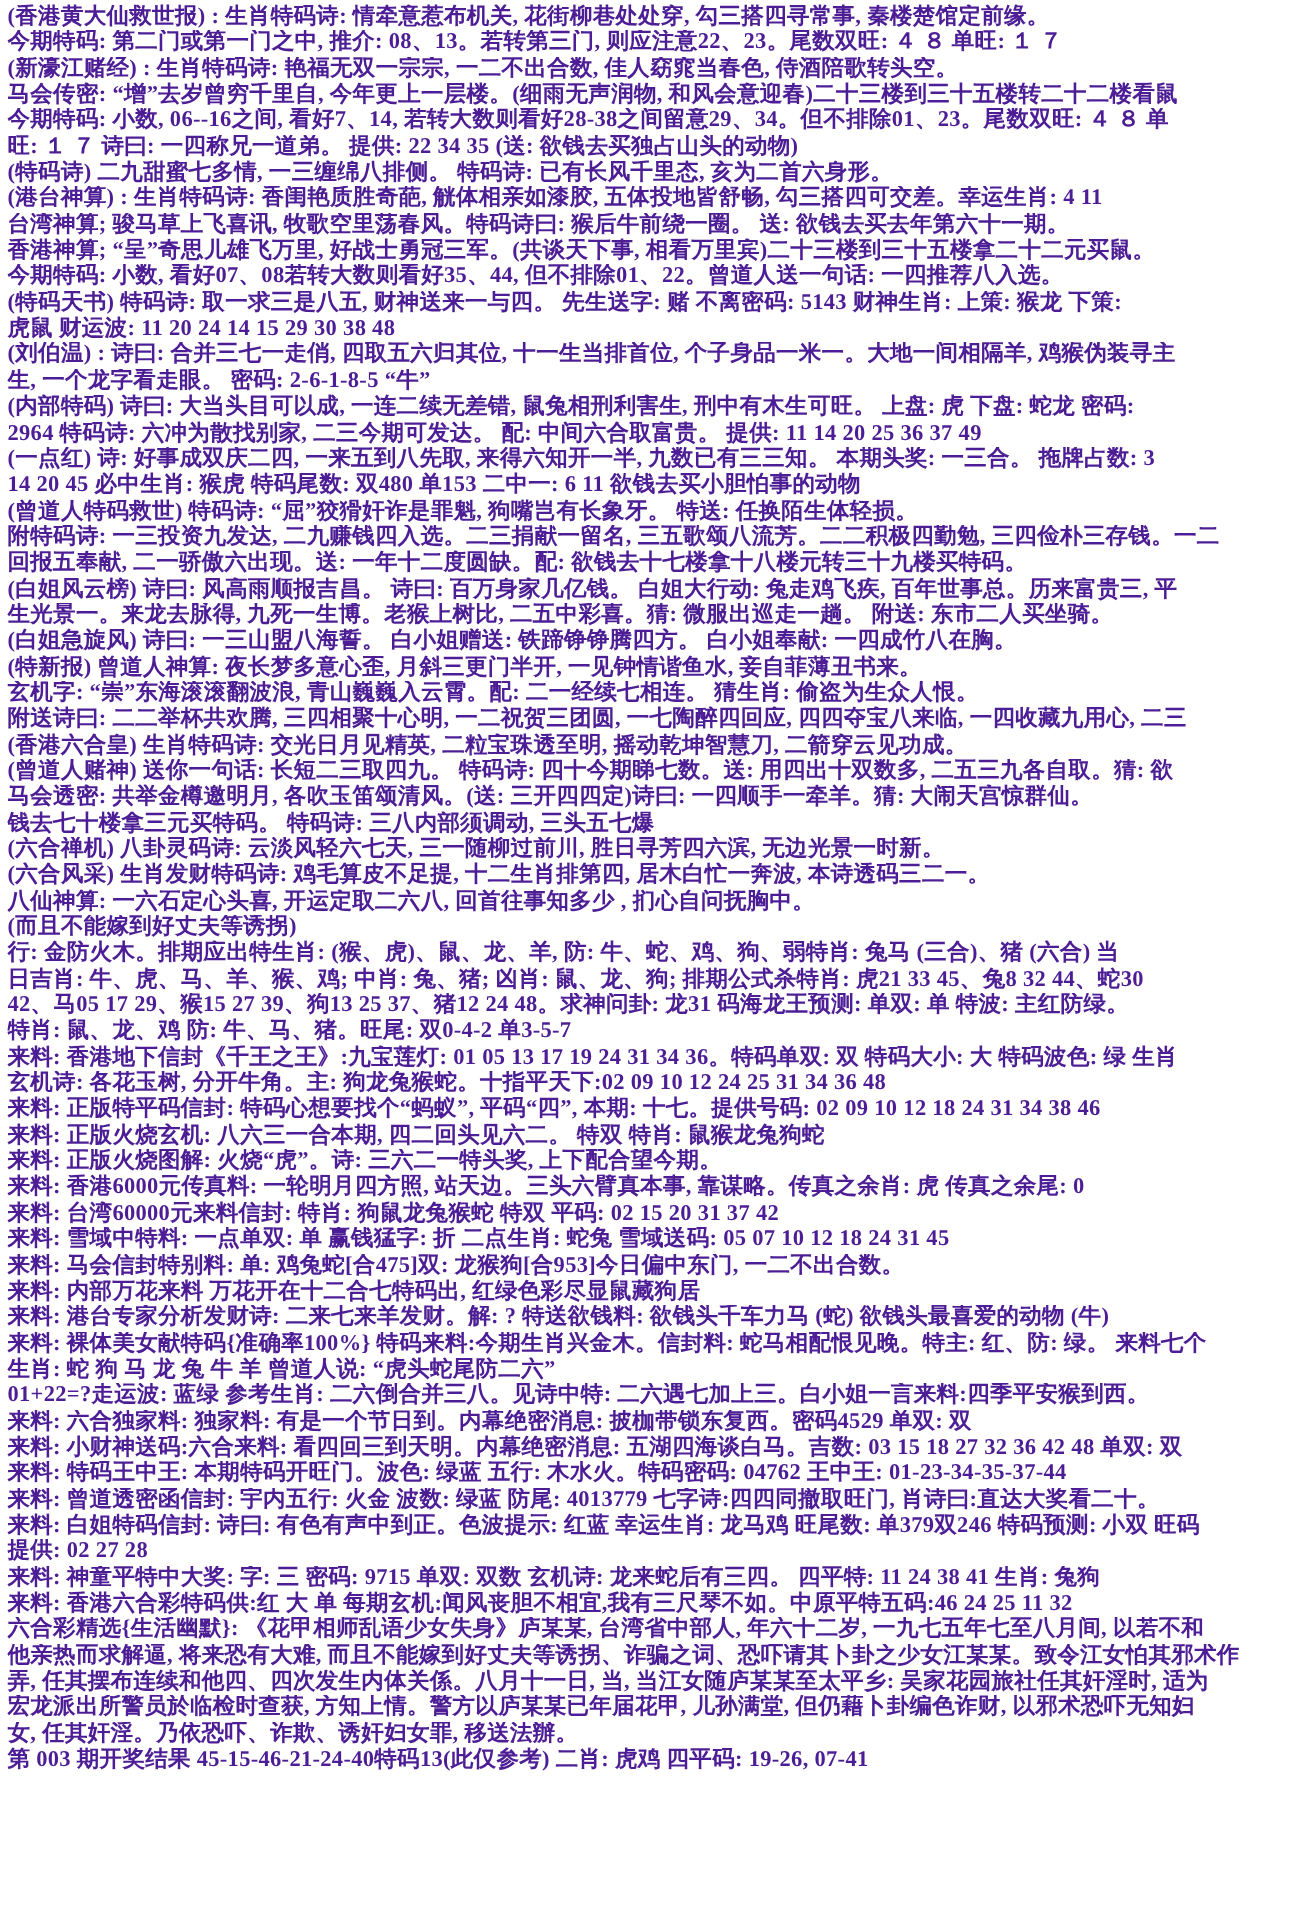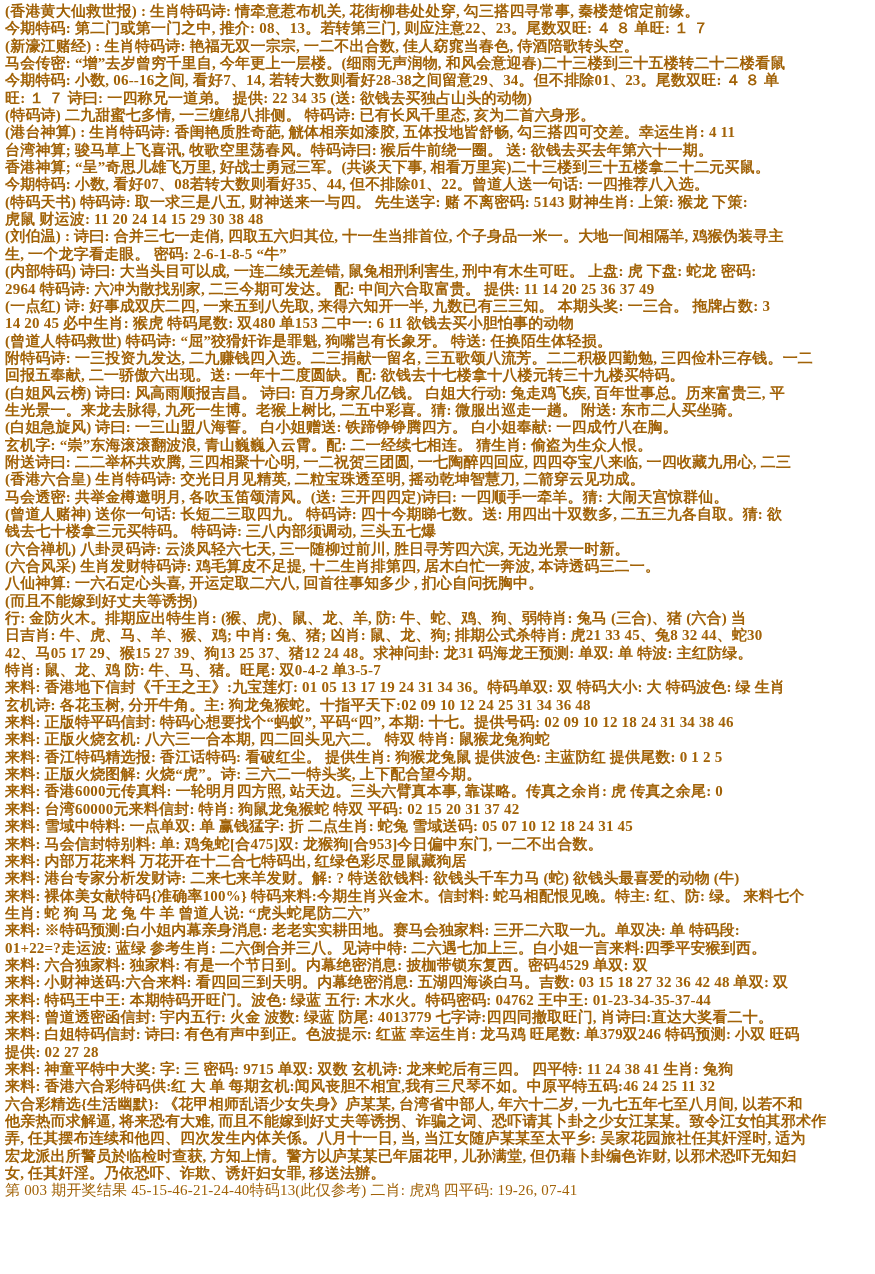--- a/index.html
+++ b/index.html
@@ -7,40 +7,40 @@
     padding: 0;
     background: #ffffff;
   }
   .page {
     position: relative;
     width: 875px;
     height: 1274px;
     background: #ffffff;
     overflow: hidden;
     font-family: "Liberation Serif", "DejaVu Serif", serif;
-    color: #a16207;
+    color: #4c1d95;
     -webkit-font-smoothing: none;
   }
   .doc {
     position: absolute;
     top: 3px;
     left: 5px;
     right: 2px;
   }
   .line {
     font-size: 15px;
     line-height: 17.35px;
     height: 17.35px;
     white-space: nowrap;
     overflow: hidden;
     letter-spacing: 0.2px;
     font-weight: 600;
   }
   .line.footer-line {
-    font-weight: 400;
+    font-weight: 700;
   }
 </style>
 </head>
 <body>
 
 <div class="page">
   <div class="doc" id="doc">
       <div class="line">(香港黄大仙救世报) : 生肖特码诗: 情牵意惹布机关, 花街柳巷处处穿, 勾三搭四寻常事, 秦楼楚馆定前缘。</div>
       <div class="line">今期特码: 第二门或第一门之中, 推介: 08、13。若转第三门, 则应注意22、23。尾数双旺: ４ ８ 单旺: １ ７</div>
       <div class="line">(新濠江赌经) : 生肖特码诗: 艳福无双一宗宗, 一二不出合数, 佳人窈窕当春色, 侍酒陪歌转头空。</div>
@@ -59,49 +59,48 @@
       <div class="line">(内部特码) 诗曰: 大当头目可以成, 一连二续无差错, 鼠兔相刑利害生, 刑中有木生可旺。  上盘: 虎 下盘: 蛇龙 密码:</div>
       <div class="line">2964   特码诗: 六冲为散找别家, 二三今期可发达。  配: 中间六合取富贵。 提供: 11 14 20 25 36 37 49</div>
       <div class="line">(一点红) 诗: 好事成双庆二四, 一来五到八先取, 来得六知开一半, 九数已有三三知。  本期头奖: 一三合。  拖牌占数: 3</div>
       <div class="line">14 20 45  必中生肖: 猴虎   特码尾数: 双480 单153  二中一: 6 11 欲钱去买小胆怕事的动物</div>
       <div class="line">(曾道人特码救世) 特码诗: “屈”狡猾奸诈是罪魁, 狗嘴岂有长象牙。  特送: 任换陌生体轻损。</div>
       <div class="line">附特码诗: 一三投资九发达, 二九赚钱四入选。二三捐献一留名, 三五歌颂八流芳。二二积极四勤勉, 三四俭朴三存钱。一二</div>
       <div class="line">回报五奉献, 二一骄傲六出现。送: 一年十二度圆缺。配: 欲钱去十七楼拿十八楼元转三十九楼买特码。</div>
       <div class="line">(白姐风云榜) 诗曰: 风高雨顺报吉昌。 诗曰: 百万身家几亿钱。 白姐大行动: 兔走鸡飞疾, 百年世事总。历来富贵三, 平</div>
       <div class="line">生光景一。来龙去脉得, 九死一生博。老猴上树比, 二五中彩喜。猜: 微服出巡走一趟。 附送: 东市二人买坐骑。</div>
       <div class="line">(白姐急旋风) 诗曰: 一三山盟八海誓。  白小姐赠送: 铁蹄铮铮腾四方。  白小姐奉献: 一四成竹八在胸。</div>
+      <div class="line">(特新报) 曾道人神算: 夜长梦多意心歪, 月斜三更门半开, 一见钟情谐鱼水, 妾自菲薄丑书来。</div>
       <div class="line">玄机字: “崇”东海滚滚翻波浪, 青山巍巍入云霄。配: 二一经续七相连。 猜生肖: 偷盗为生众人恨。</div>
       <div class="line">附送诗曰: 二二举杯共欢腾, 三四相聚十心明, 一二祝贺三团圆, 一七陶醉四回应, 四四夺宝八来临, 一四收藏九用心, 二三</div>
       <div class="line">(香港六合皇) 生肖特码诗: 交光日月见精英, 二粒宝珠透至明, 摇动乾坤智慧刀, 二箭穿云见功成。</div>
+      <div class="line">(曾道人赌神) 送你一句话: 长短二三取四九。 特码诗: 四十今期睇七数。送: 用四出十双数多, 二五三九各自取。猜: 欲</div>
       <div class="line">马会透密: 共举金樽邀明月, 各吹玉笛颂清风。(送: 三开四四定)诗曰: 一四顺手一牵羊。猜: 大闹天宫惊群仙。</div>
-      <div class="line">(曾道人赌神) 送你一句话: 长短二三取四九。 特码诗: 四十今期睇七数。送: 用四出十双数多, 二五三九各自取。猜: 欲</div>
       <div class="line">钱去七十楼拿三元买特码。  特码诗: 三八内部须调动, 三头五七爆</div>
       <div class="line">(六合禅机) 八卦灵码诗: 云淡风轻六七天, 三一随柳过前川, 胜日寻芳四六滨, 无边光景一时新。</div>
       <div class="line">(六合风采) 生肖发财特码诗: 鸡毛算皮不足提, 十二生肖排第四, 居木白忙一奔波, 本诗透码三二一。</div>
       <div class="line">八仙神算: 一六石定心头喜, 开运定取二六八, 回首往事知多少 , 扪心自问抚胸中。</div>
       <div class="line">(而且不能嫁到好丈夫等诱拐)</div>
       <div class="line">行: 金防火木。排期应出特生肖: (猴、虎)、鼠、龙、羊, 防: 牛、蛇、鸡、狗、弱特肖: 兔马 (三合)、猪 (六合)  当</div>
       <div class="line">日吉肖: 牛、虎、马、羊、猴、鸡; 中肖: 兔、猪; 凶肖: 鼠、龙、狗; 排期公式杀特肖: 虎21 33 45、兔8 32 44、蛇30</div>
       <div class="line">42、马05 17 29、猴15 27 39、狗13 25 37、猪12 24 48。求神问卦: 龙31 码海龙王预测: 单双: 单  特波: 主红防绿。</div>
       <div class="line">特肖: 鼠、龙、鸡    防: 牛、马、猪。旺尾: 双0-4-2 单3-5-7</div>
       <div class="line">来料: 香港地下信封《千王之王》:九宝莲灯: 01 05 13 17 19 24 31 34 36。特码单双: 双 特码大小: 大 特码波色: 绿 生肖</div>
       <div class="line">玄机诗: 各花玉树, 分开牛角。主: 狗龙兔猴蛇。十指平天下:02 09 10 12 24 25 31 34 36 48</div>
       <div class="line">来料: 正版特平码信封: 特码心想要找个“蚂蚁”, 平码“四”, 本期: 十七。提供号码: 02 09 10 12 18 24 31 34 38 46</div>
       <div class="line">来料: 正版火烧玄机: 八六三一合本期, 四二回头见六二。  特双 特肖: 鼠猴龙兔狗蛇</div>
-      <div class="line">来料: 香江特码精选报: 香江话特码: 看破红尘。 提供生肖: 狗猴龙兔鼠 提供波色: 主蓝防红 提供尾数: 0 1 2 5</div>
       <div class="line">来料: 正版火烧图解: 火烧“虎”。诗: 三六二一特头奖, 上下配合望今期。</div>
       <div class="line">来料: 香港6000元传真料: 一轮明月四方照, 站天边。三头六臂真本事, 靠谋略。传真之余肖: 虎 传真之余尾: 0</div>
       <div class="line">来料: 台湾60000元来料信封: 特肖: 狗鼠龙兔猴蛇 特双 平码: 02 15 20 31 37 42</div>
       <div class="line">来料: 雪域中特料: 一点单双: 单 赢钱猛字: 折 二点生肖: 蛇兔 雪域送码: 05 07 10 12 18 24 31 45</div>
       <div class="line">来料: 马会信封特别料: 单: 鸡兔蛇[合475]双: 龙猴狗[合953]今日偏中东门, 一二不出合数。</div>
       <div class="line">来料: 内部万花来料 万花开在十二合七特码出, 红绿色彩尽显鼠藏狗居</div>
       <div class="line">来料: 港台专家分析发财诗: 二来七来羊发财。解: ?  特送欲钱料: 欲钱头千车力马 (蛇) 欲钱头最喜爱的动物 (牛)</div>
       <div class="line">来料: 裸体美女献特码{准确率100%} 特码来料:今期生肖兴金木。信封料: 蛇马相配恨见晚。特主: 红、防: 绿。 来料七个</div>
       <div class="line">生肖: 蛇 狗 马 龙 兔 牛 羊 曾道人说: “虎头蛇尾防二六”</div>
-      <div class="line">来料: ※特码预测:白小姐内幕亲身消息: 老老实实耕田地。赛马会独家料: 三开二六取一九。单双决: 单 特码段:</div>
       <div class="line">01+22=?走运波: 蓝绿 参考生肖: 二六倒合并三八。见诗中特: 二六遇七加上三。白小姐一言来料:四季平安猴到西。</div>
       <div class="line">来料: 六合独家料: 独家料: 有是一个节日到。内幕绝密消息: 披枷带锁东复西。密码4529 单双: 双</div>
       <div class="line">来料: 小财神送码:六合来料: 看四回三到天明。内幕绝密消息: 五湖四海谈白马。吉数: 03 15 18 27 32 36 42 48  单双: 双</div>
       <div class="line">来料: 特码王中王: 本期特码开旺门。波色: 绿蓝 五行: 木水火。特码密码: 04762 王中王: 01-23-34-35-37-44</div>
       <div class="line">来料: 曾道透密函信封: 宇内五行: 火金 波数: 绿蓝 防尾: 4013779 七字诗:四四同撤取旺门, 肖诗曰:直达大奖看二十。</div>
       <div class="line">来料: 白姐特码信封: 诗曰: 有色有声中到正。色波提示: 红蓝 幸运生肖: 龙马鸡 旺尾数: 单379双246 特码预测: 小双 旺码</div>
       <div class="line">提供: 02 27 28</div>
       <div class="line">来料: 神童平特中大奖: 字: 三 密码: 9715 单双: 双数 玄机诗: 龙来蛇后有三四。 四平特: 11 24 38 41 生肖: 兔狗</div>
       <div class="line">来料: 香港六合彩特码供:红 大 单  每期玄机:闻风丧胆不相宜,我有三尺琴不如。中原平特五码:46 24 25 11 32</div>
       <div class="line">六合彩精选{生活幽默}: 《花甲相师乱语少女失身》庐某某, 台湾省中部人, 年六十二岁, 一九七五年七至八月间, 以若不和</div>

